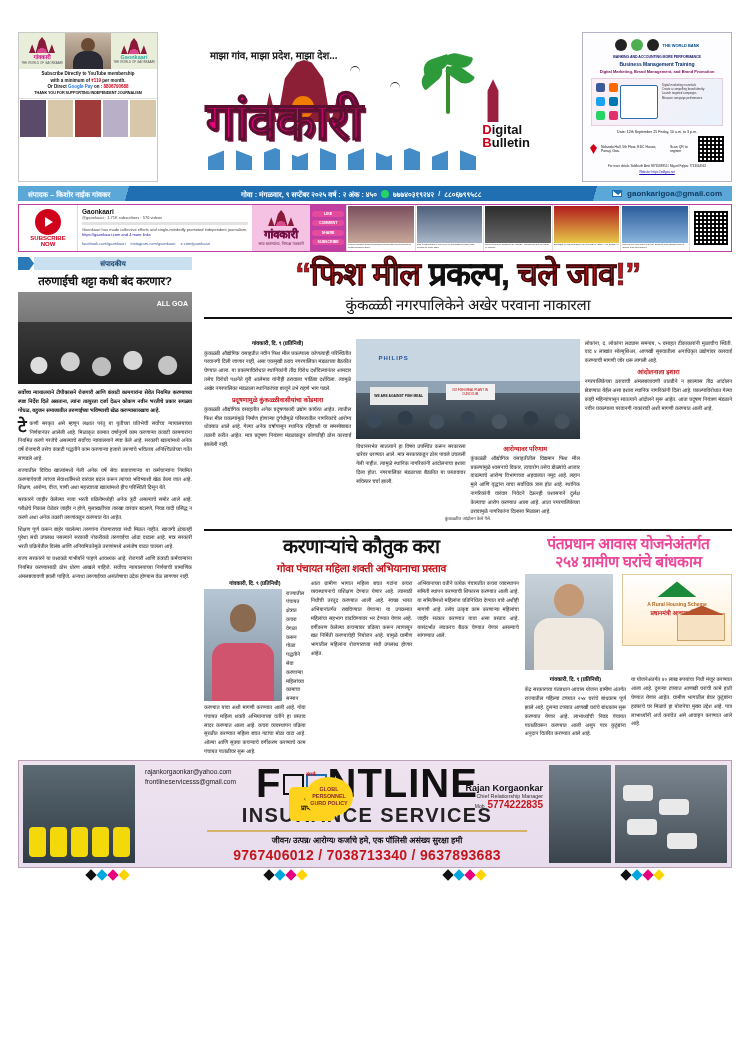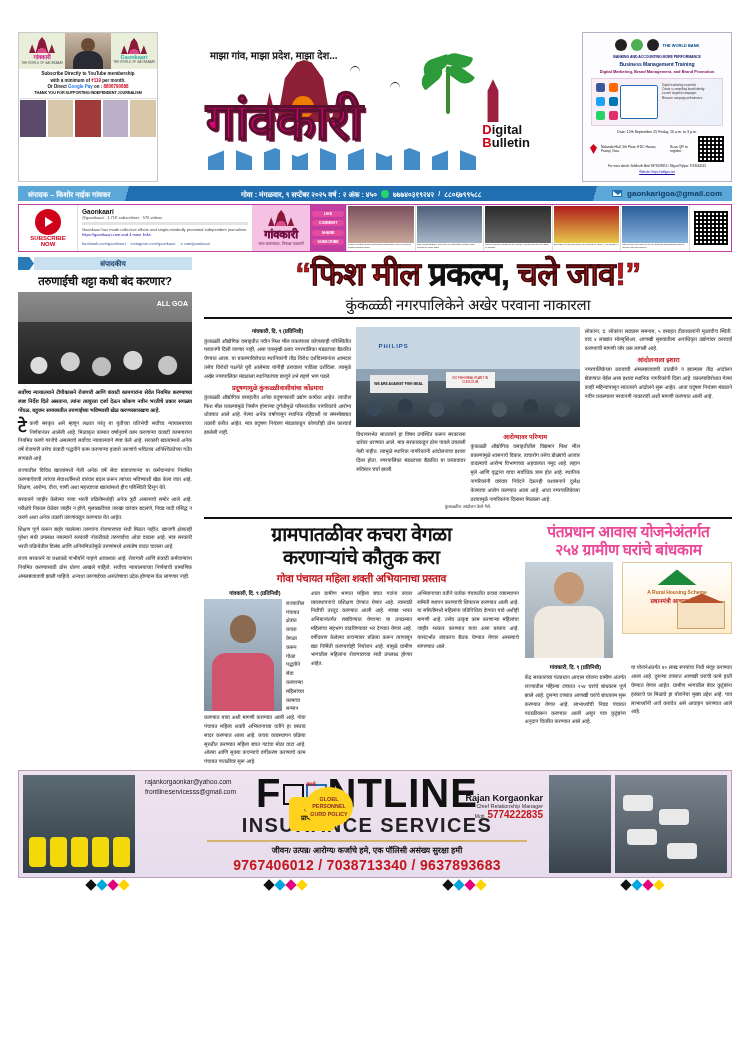--- a/index.html
+++ b/index.html
@@ -170,21 +170,21 @@
                 radial-gradient(circle at 30% 64%, #cfcfcf 9px, transparent 10px),
                 radial-gradient(circle at 48% 72%, #bdbdbd 9px, transparent 10px),
                 radial-gradient(circle at 66% 62%, #d5d5d5 9px, transparent 10px),
                 radial-gradient(circle at 86% 70%, #c4c4c4 9px, transparent 10px),
                 linear-gradient(#3a3a3a,#1d1d1d);}
   .lede { font-size:5.2px; line-height:1.72; text-align:justify; color:#111; font-weight:bold; margin-bottom:4px;}
   .body-txt { font-size:5.1px; line-height:1.73; text-align:justify; color:#1a1a1a; }
   .body-txt p { margin-bottom:3px; }
   .dropcap::first-letter { float:left; font-size:17px; line-height:.86; font-weight:bold; padding:1px 3px 0 0; }
 
-  .hl-wrap { border-bottom:2px solid #111; padding-bottom:3px; margin-bottom:8px;}
+  .hl-wrap { border-bottom:2px solid #111; padding-bottom:3px; margin-bottom:20px;}
   .headline {
     text-align:center; font-size: 32px; font-weight:bold; color:#c4161c; letter-spacing:-.6px;
     -webkit-text-stroke:.6px #3a0a0c; line-height:1.08;
   }
   .headline .blk { color:#111; -webkit-text-stroke:.6px #111;}
   .subhead { text-align:center; font-size:15px; color:#111; margin-top:2px; letter-spacing:-.2px;}
 
   .news3 { display:flex; gap:5px; margin-top:5px; }
   .n-col { flex:1; }
   .n-col.wide { flex: 1.52; }
@@ -518,21 +518,20 @@
           <div class="body-txt">लोकांना, द. लोकांना लढ्यास समन्वय, ५ वसाहत टीकाकारांनी मुळाचीच स्थिती. वाद ४ लाखांत सोल्युशिअर, आणखी सुरुवातीला अनाधिकृत उद्योगांवर कारवाई करण्याची मागणी जोर धरू लागली आहे.</div>
           <div class="redsub">आंदोलनाला इशारा</div>
           <div class="body-txt">नगरपालिकेच्या ठरावाची अंमलबजावणी तातडीने न झाल्यास तीव्र आंदोलन छेडण्यात येईल असा इशारा स्थानिक नागरिकांनी दिला आहे. प्रकल्पाविरोधात गेल्या काही महिन्यांपासून सातत्याने आंदोलने सुरू आहेत. आता प्रदूषण नियंत्रण मंडळाने नवीन प्रकल्पाला परवानगी नाकारावी अशी मागणी करण्यात आली आहे.</div>
         </div>
       </div>
 
       <div class="rule-h"></div>
 
       <div class="two-bot">
         <div class="bot-left">
-          <div class="head2">ग्रामपातळीवर कचरा वेगळा</div>
           <div class="head2">करणाऱ्यांचे कौतुक करा</div>
           <div class="kicker">गोवा पंचायत महिला शक्ती अभियानाचा प्रस्ताव</div>
           <div class="bot-cols">
             <div style="flex:1">
               <div class="dateline">गांवकारी, दि. ९ (प्रतिनिधी)</div>
               <div class="woman-photo"></div>
               <div class="body-txt">राज्यातील पंचायत क्षेत्रात कचरा वेगळा करून गोळा पद्धतीने सेवा करणाऱ्या महिलांच्या कामाचा सन्मान करण्यात यावा अशी मागणी करण्यात आली आहे. गोवा पंचायत महिला शक्ती अभियानाच्या वतीने हा प्रस्ताव सादर करण्यात आला आहे. कचरा व्यवस्थापन प्रक्रिया सुरळीत करण्यात महिला बचत गटांचा मोठा वाटा आहे. ओल्या आणि सुक्या कचऱ्याचे वर्गीकरण करण्याचे काम पंचायत पातळीवर सुरू आहे.</div>
             </div>
             <div style="flex:1">
               <div class="body-txt">आता ग्रामीण भागात महिला बचत गटांना कचरा व्यवस्थापनाचे प्रशिक्षण देण्यात येणार आहे. त्यासाठी निधीची तरतूद करण्यात आली आहे. स्वच्छ भारत अभियानांतर्गत राबविण्यात येणाऱ्या या उपक्रमात महिलांचा सहभाग वाढविण्यावर भर देण्यात येणार आहे. वर्गीकरण केलेल्या कचऱ्यावर प्रक्रिया करून त्यापासून खत निर्मिती करण्याचेही नियोजन आहे. यामुळे ग्रामीण भागातील महिलांना रोजगाराच्या संधी उपलब्ध होणार आहेत.</div>

